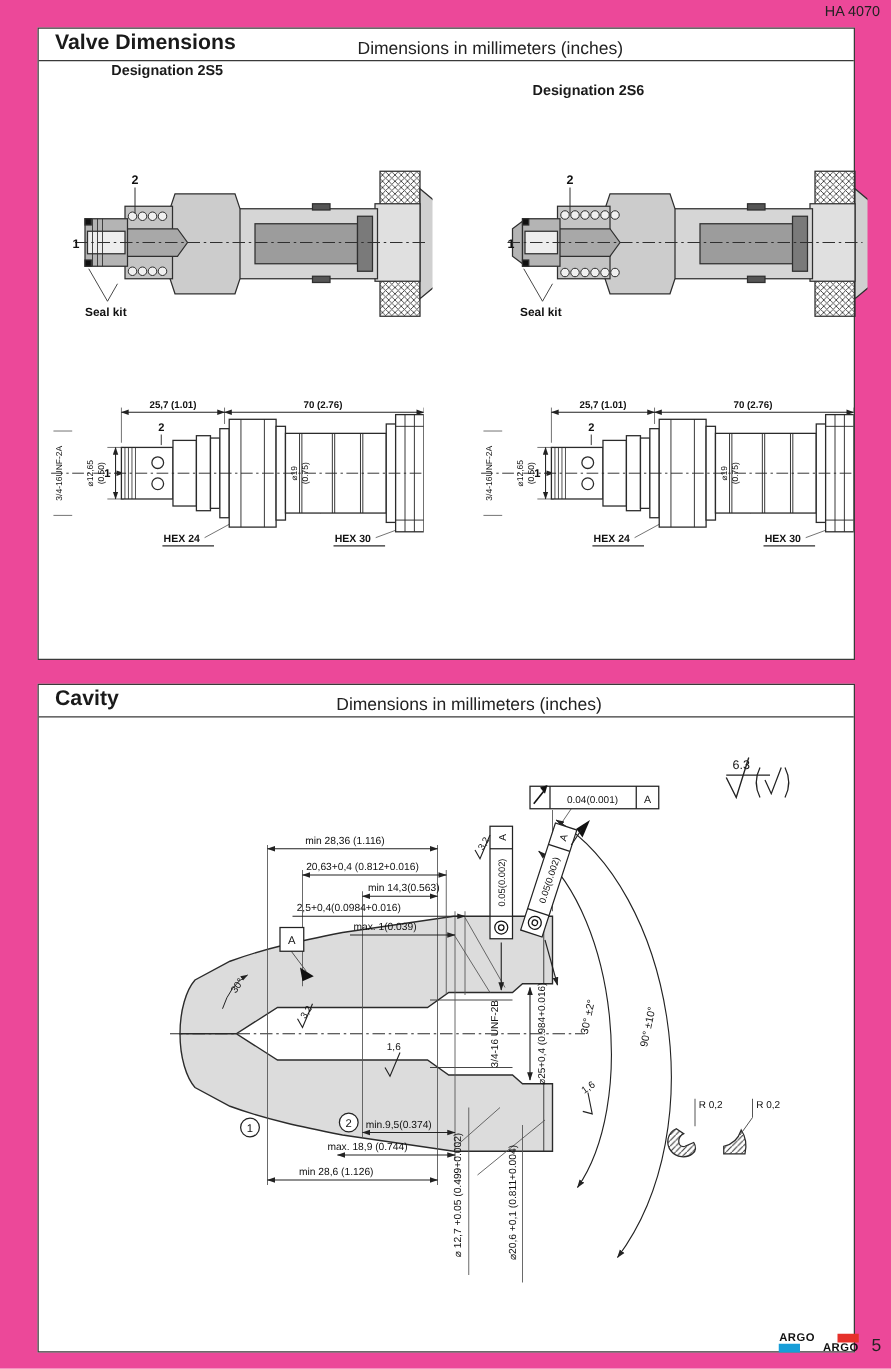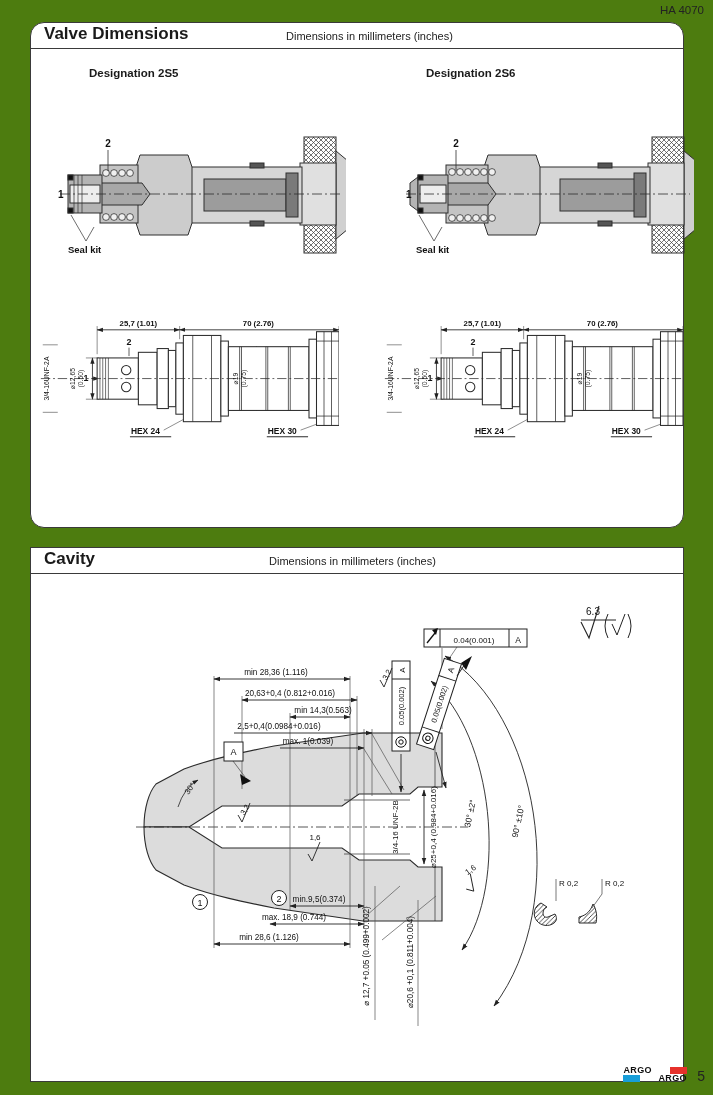--- a/index.html
+++ b/index.html
@@ -1,27 +1,27 @@
 <!DOCTYPE html>
 <html><head>
 <meta charset="utf-8">
 <style>
   html,body{margin:0;padding:0;background:#fff;}
-  .page{position:relative;width:713px;height:1095px;background:#4d7c0f;
+  .page{position:relative;width:713px;height:1095px;background:#ec4899;
         font-family:"Liberation Sans",sans-serif;color:#1a1a1a;overflow:hidden;}
   .doc-code{position:absolute;top:4px;right:9px;font-size:11.5px;color:#222;}
   .box{position:absolute;left:30px;width:652px;border:1.8px solid #3a3a3a;background:#fff;}
-  .valve-box{top:22px;height:504px;border-radius:14px;}
+  .valve-box{top:22px;height:504px;}
   .cavity-box{top:531px;height:533px;margin-top:16px;}
   .box-header{position:relative;height:25px;border-bottom:1.6px solid #3a3a3a;}
   .box-title{position:absolute;left:13px;top:1px;font-size:17px;font-weight:bold;}
-  .units-note{position:absolute;top:7px;font-size:11px;color:#222;}
+  .units-note{position:absolute;top:7px;font-size:14px;color:#222;}
   .valve-note{left:255px;} .cavity-note{left:238px;}
   .designation{position:absolute;font-size:11.5px;font-weight:bold;}
-  .desig-left{left:18px;top:44px;padding-left:40px;} .desig-right{left:395px;top:44px;text-align:right;}
+  .desig-left{left:18px;top:28px;padding-left:40px;} .desig-right{left:395px;top:44px;text-align:right;}
   .seal-note{position:absolute;left:511px;top:446px;font-size:11px;line-height:15.5px;}
   .seal-note b{font-weight:bold;}
   .abs{position:absolute;}
   svg text{font-family:"Liberation Sans",sans-serif;fill:#111;text-anchor:middle;}
   svg .ta-s{text-anchor:start;}
   .logo{position:absolute;top:1066px;right:26px;font-weight:bold;font-size:9px;letter-spacing:.4px;line-height:8px;color:#111;}
   .logo-row{display:flex;align-items:center;gap:18px;}
   .logo-red{display:inline-block;width:17px;height:7px;background:#e6312b;}
   .logo-blue{display:inline-block;width:17px;height:7px;background:#189ed8;}
   .page-num{position:absolute;top:1068px;right:8px;font-size:14px;color:#222;}

